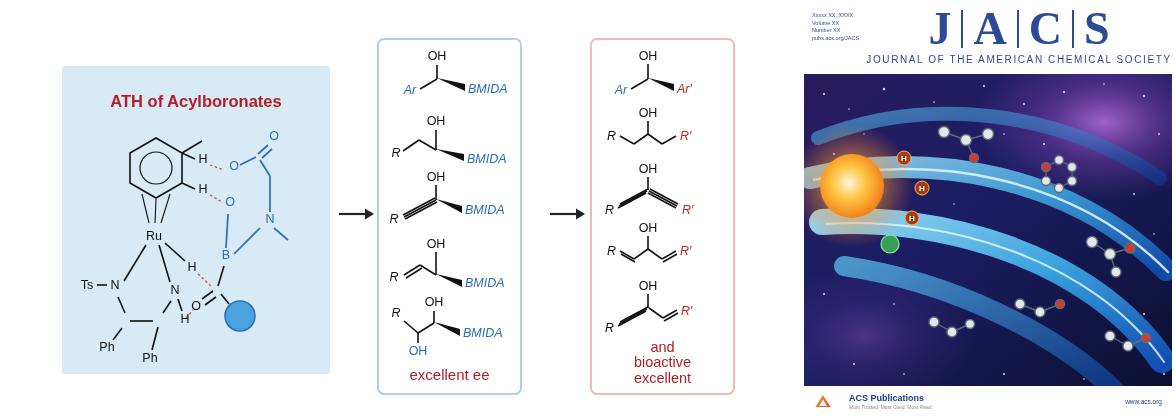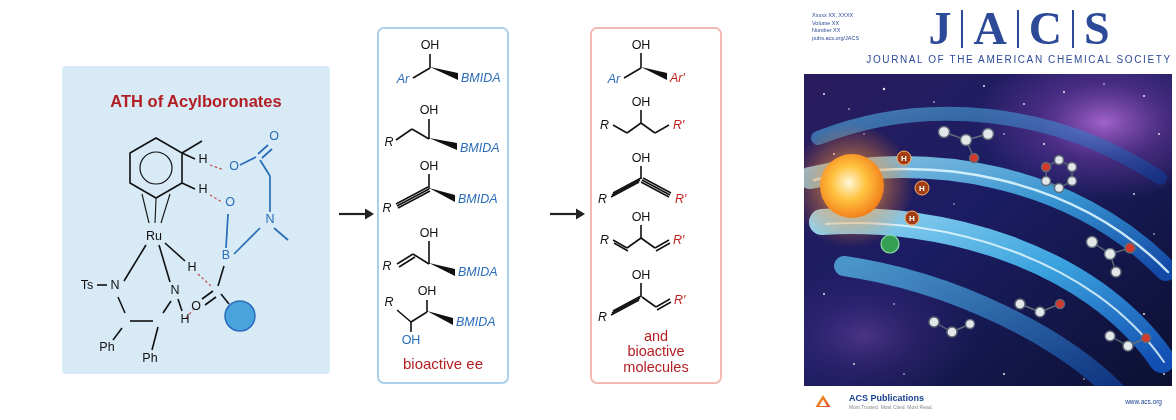--- a/index.html
+++ b/index.html
@@ -12,21 +12,21 @@
   .catalyst-title { position:absolute; top:26px; left:0; width:100%; text-align:center;
                     color:#b21e23; font-weight:bold; font-size:16.5px; }
   .catalyst-svg { position:absolute; left:6px; top:52px; }
 
   
   .rxn-arrow { position:absolute; width:36px; height:16px; }
   .arrow1 { left:338px; top:206px; }
   .arrow2 { left:549px; top:206px; }
 
   
-  .products-panel { position:absolute; top:27px; width:132px; height:357px; background:#fff; border-radius:7px; }
+  .products-panel { position:absolute; top:38px; width:145px; height:357px; background:#fff; border-radius:7px; }
   .panel-blue { left:377px; border:2px solid #abd0ea; }
   .panel-red  { left:590px; border:2px solid #f3b9b4; }
   .structs { display:flex; flex-direction:column; align-items:center; padding-top:5px; }
   .struct-svg { display:block; }
   .panel-footer { position:absolute; left:0; width:100%; text-align:center; color:#b21e23; }
   .ee-label { bottom:10px; font-size:15px; }
   .bio-label { bottom:7px; font-size:14.5px; line-height:15.5px; white-space:pre-line; }
 
   svg text { font-family:"Liberation Sans",sans-serif; }
   .t  { font-size:12.5px; fill:#111; }
@@ -191,21 +191,21 @@
           <line x1="38" y1="40" x2="54" y2="30"></line>
             <line x1="54" y1="30" x2="54" y2="18"></line>
         </g>
         <polygon points="54,29 80,36 80,43" fill="#111"></polygon>
         <text class="t it" x="16" y="24" text-anchor="middle">R</text>
         <text class="t blue" x="38" y="62" text-anchor="middle">OH</text>
         <text class="t" x="54" y="13" text-anchor="middle">OH</text>
         <text class="t it blue" x="83" y="44">BMIDA</text>
       </svg>
     </div>
-    <div class="panel-footer ee-label">bioactive ee</div>
+    <div class="panel-footer ee-label">excellent ee</div>
   </div>
 
   <svg class="rxn-arrow arrow2" viewBox="0 0 36 16">
     <line x1="1" y1="8" x2="27" y2="8" stroke="#222" stroke-width="2.2"></line>
     <polygon points="27,2.5 36,8 27,13.5" fill="#222"></polygon>
   </svg>
 
   <div class="products-panel panel-red">
     <div class="structs">
       <svg class="struct-svg" width="146" height="58" viewBox="0 0 146 58">
@@ -272,21 +272,21 @@
             <line x1="73" y1="41" x2="87" y2="33"></line>
             <line x1="74" y1="44" x2="88" y2="36"></line>
         </g>
         <text class="t" x="58" y="13" text-anchor="middle">OH</text>
         <text class="t it" x="24" y="55" text-anchor="end">R</text>
         <text class="t it red" x="91" y="38">R′</text>
       </svg>
     </div>
     <div class="panel-footer bio-label">and
 bioactive
-molecules</div>
+excellent</div>
   </div>
 
   <div class="cover">
     <div class="masthead">
       <div class="issue-info">
         <div>Xxxxx XX, XXXX</div>
         <div>Volume XX</div>
         <div>Number XX</div>
         <div>pubs.acs.org/JACS</div>
       </div>

